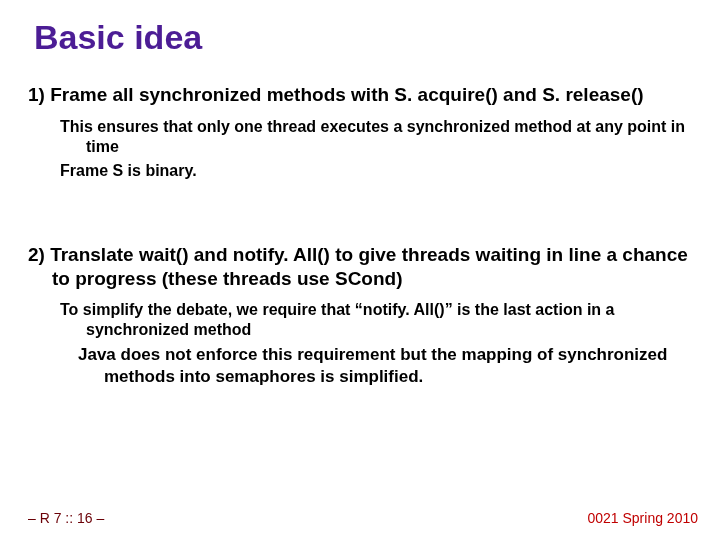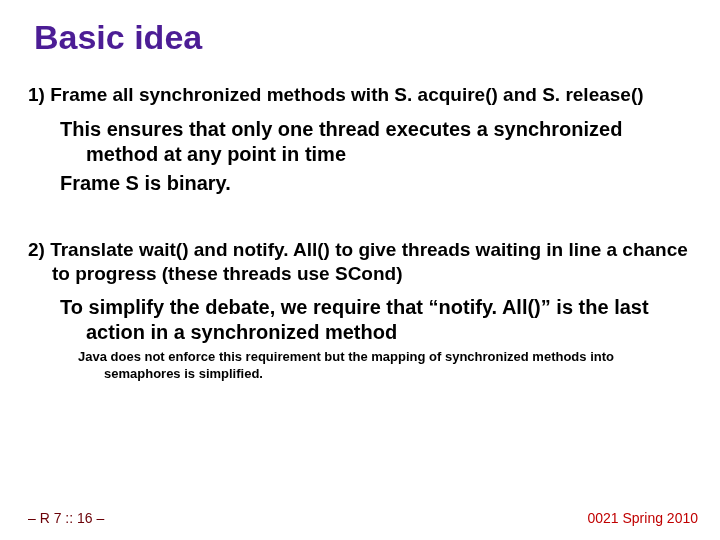--- a/index.html
+++ b/index.html
@@ -21,38 +21,39 @@
     margin-bottom: 26px;
     margin-left: 6px;
   }
   .point {
     font-size: 19px;
     font-weight: bold;
     color: #000000;
     line-height: 1.25;
     margin-bottom: 10px;
     padding-left: 0px;
+    margin-top: 20px;
   }
   .point-text {
     display: block;
     padding-left: 24px;
     text-indent: -24px;
   }
   .subpoint {
-    font-size: 20px;
+    font-size: 16px;
     font-weight: bold;
     color: #000000;
     line-height: 1.25;
     margin-left: 32px;
     margin-bottom: 4px;
     padding-left: 26px;
     text-indent: -26px;
   }
   .subsubpoint {
-    font-size: 13px;
+    font-size: 17px;
     font-weight: bold;
     color: #000000;
     line-height: 1.25;
     margin-left: 50px;
     margin-bottom: 4px;
     padding-left: 26px;
     text-indent: -26px;
   }
   .gap {
     height: 38px;

